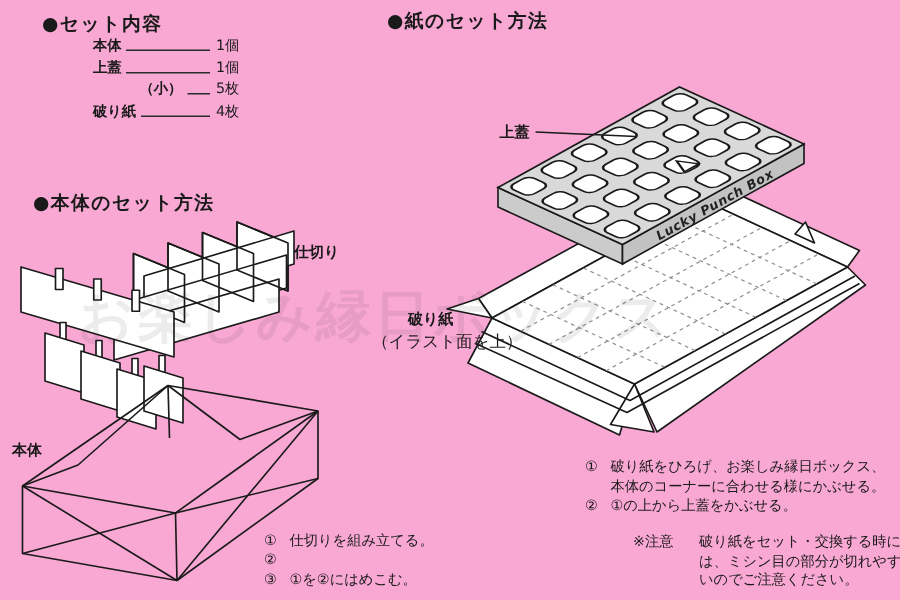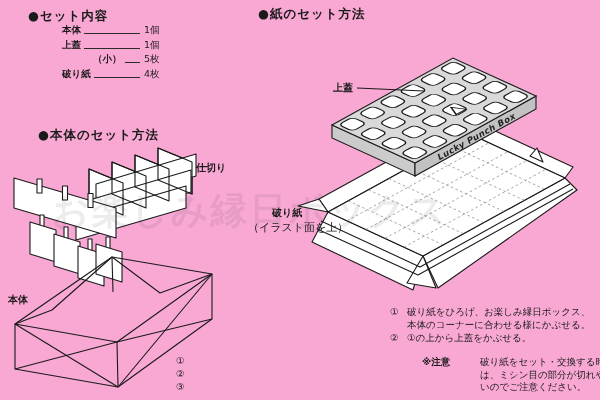--- a/index.html
+++ b/index.html
@@ -14,38 +14,38 @@
   .name.indent{padding-left:31px;}
   .leader{flex:1;border-bottom:1.2px solid #2a2a2a;margin:0 4px 3px 3px;height:0;min-width:8px;}
   .count{font-size:9.5px;font-weight:normal;width:26px;white-space:nowrap;}
   .parte{font-size:10px;font-weight:bold;white-space:nowrap;}
   .sub{font-size:11px;font-weight:normal;white-space:nowrap;}
   .steps{font-size:9.5px;line-height:13px;}
   .steprow{display:flex;}
   .stepnum{width:17px;flex:none;}
   .steptext{flex:1;}
   .noterow{display:flex;font-size:9.5px;line-height:12.5px;}
-  .notelabel{width:34px;flex:none;font-weight:bold;margin-right:24px;white-space:nowrap;}
+  .notelabel{width:34px;flex:none;font-weight:normal;margin-right:10px;white-space:nowrap;}
   .notetext{width:138px;}
   .watermark{font-size:37px;font-weight:bold;color:rgba(40,40,40,0.09);letter-spacing:2px;
              white-space:nowrap;z-index:3;pointer-events:none;}
   svg{position:absolute;z-index:1;}
   .lbl{z-index:2;}
   svg .ln{fill:none;stroke:#1a1a1a;stroke-width:1.1;stroke-linejoin:round;}
   svg .panel{fill:#ffffff;stroke:#1a1a1a;stroke-width:1.1;stroke-linejoin:round;}
   svg .dash{fill:none;stroke:#8f8f8f;stroke-width:0.8;stroke-dasharray:2.5 2.6;}
 </style>
 </head>
 <body>
 
 <div class="page">
 
   <div class="abs heading lbl" style="left:28px;top:8px;">●セット内容</div>
   <div class="abs heading lbl" style="left:258px;top:6px;">●紙のセット方法</div>
-  <div class="abs heading lbl" style="left:22px;top:127px;margin-left:16px;">●本体のセット方法</div>
+  <div class="abs heading lbl" style="left:22px;top:127px;">●本体のセット方法</div>
 
   <div class="abs setlist lbl" style="left:62px;top:24px;">
     <div class="setrow">
       <span class="name">本体</span>
       <span class="leader"></span>
       <span class="count">1個</span>
     </div>
     <div class="setrow">
       <span class="name">上蓋</span>
       <span class="leader"></span>
@@ -190,26 +190,28 @@
       <line class="ln" x1="357" y1="88" x2="424" y2="91"></line>
     </g>
   </svg>
   <div class="abs parte lbl" style="left:333px;top:81px;">上蓋</div>
   <div class="abs parte lbl" style="left:272px;top:206px;">破り紙</div>
   <div class="abs sub lbl" style="left:248px;top:220px;">（イラスト面を上）</div>
 
   <div class="abs steps lbl" style="left:176px;top:354px;width:150px;">
     <div class="steprow">
       <span class="stepnum">①</span>
+      <span class="steptext">仕切りを組み立てる。</span>
     </div>
     <div class="steprow">
       <span class="stepnum">②</span>
     </div>
     <div class="steprow">
       <span class="stepnum">③</span>
+      <span class="steptext">①を②にはめこむ。</span>
     </div>
   </div>
 
   <div class="abs steps lbl" style="left:390px;top:305px;width:205px;">
     <div class="steprow">
       <span class="stepnum">①</span>
       <span class="steptext">破り紙をひろげ、お楽しみ縁日ボックス、本体のコーナーに合わせる様にかぶせる。</span>
     </div>
     <div class="steprow">
       <span class="stepnum">②</span>

